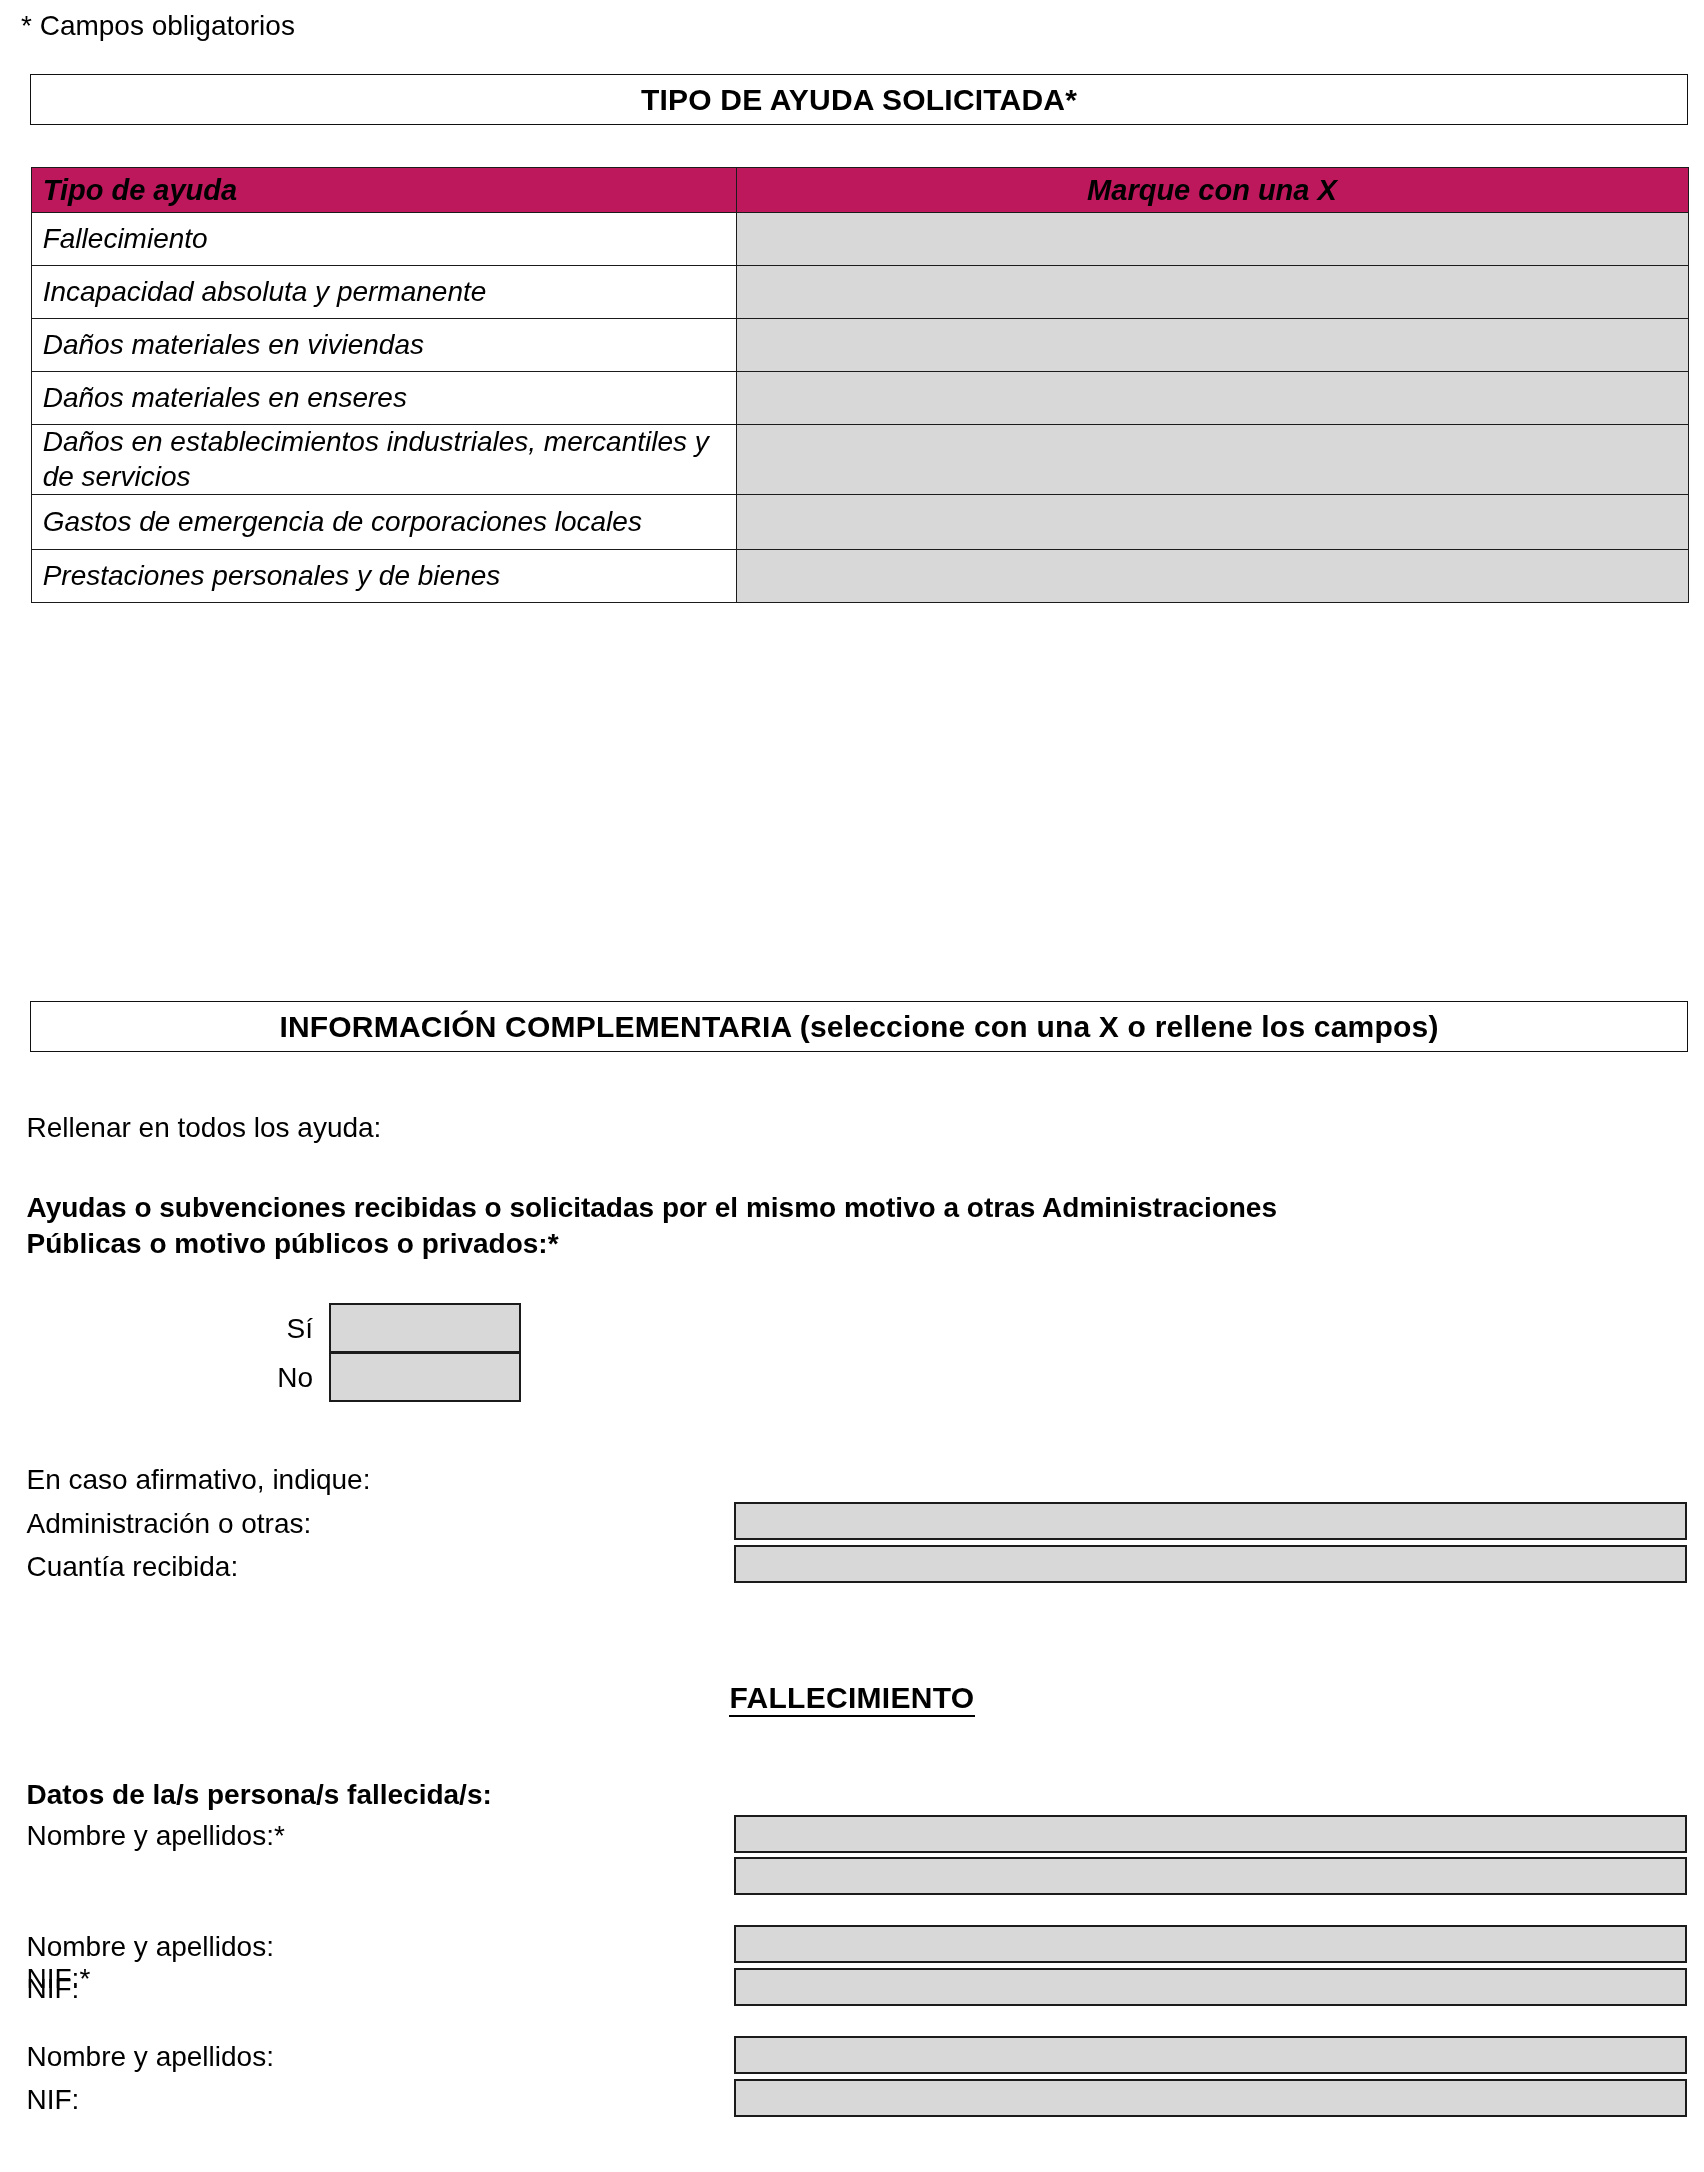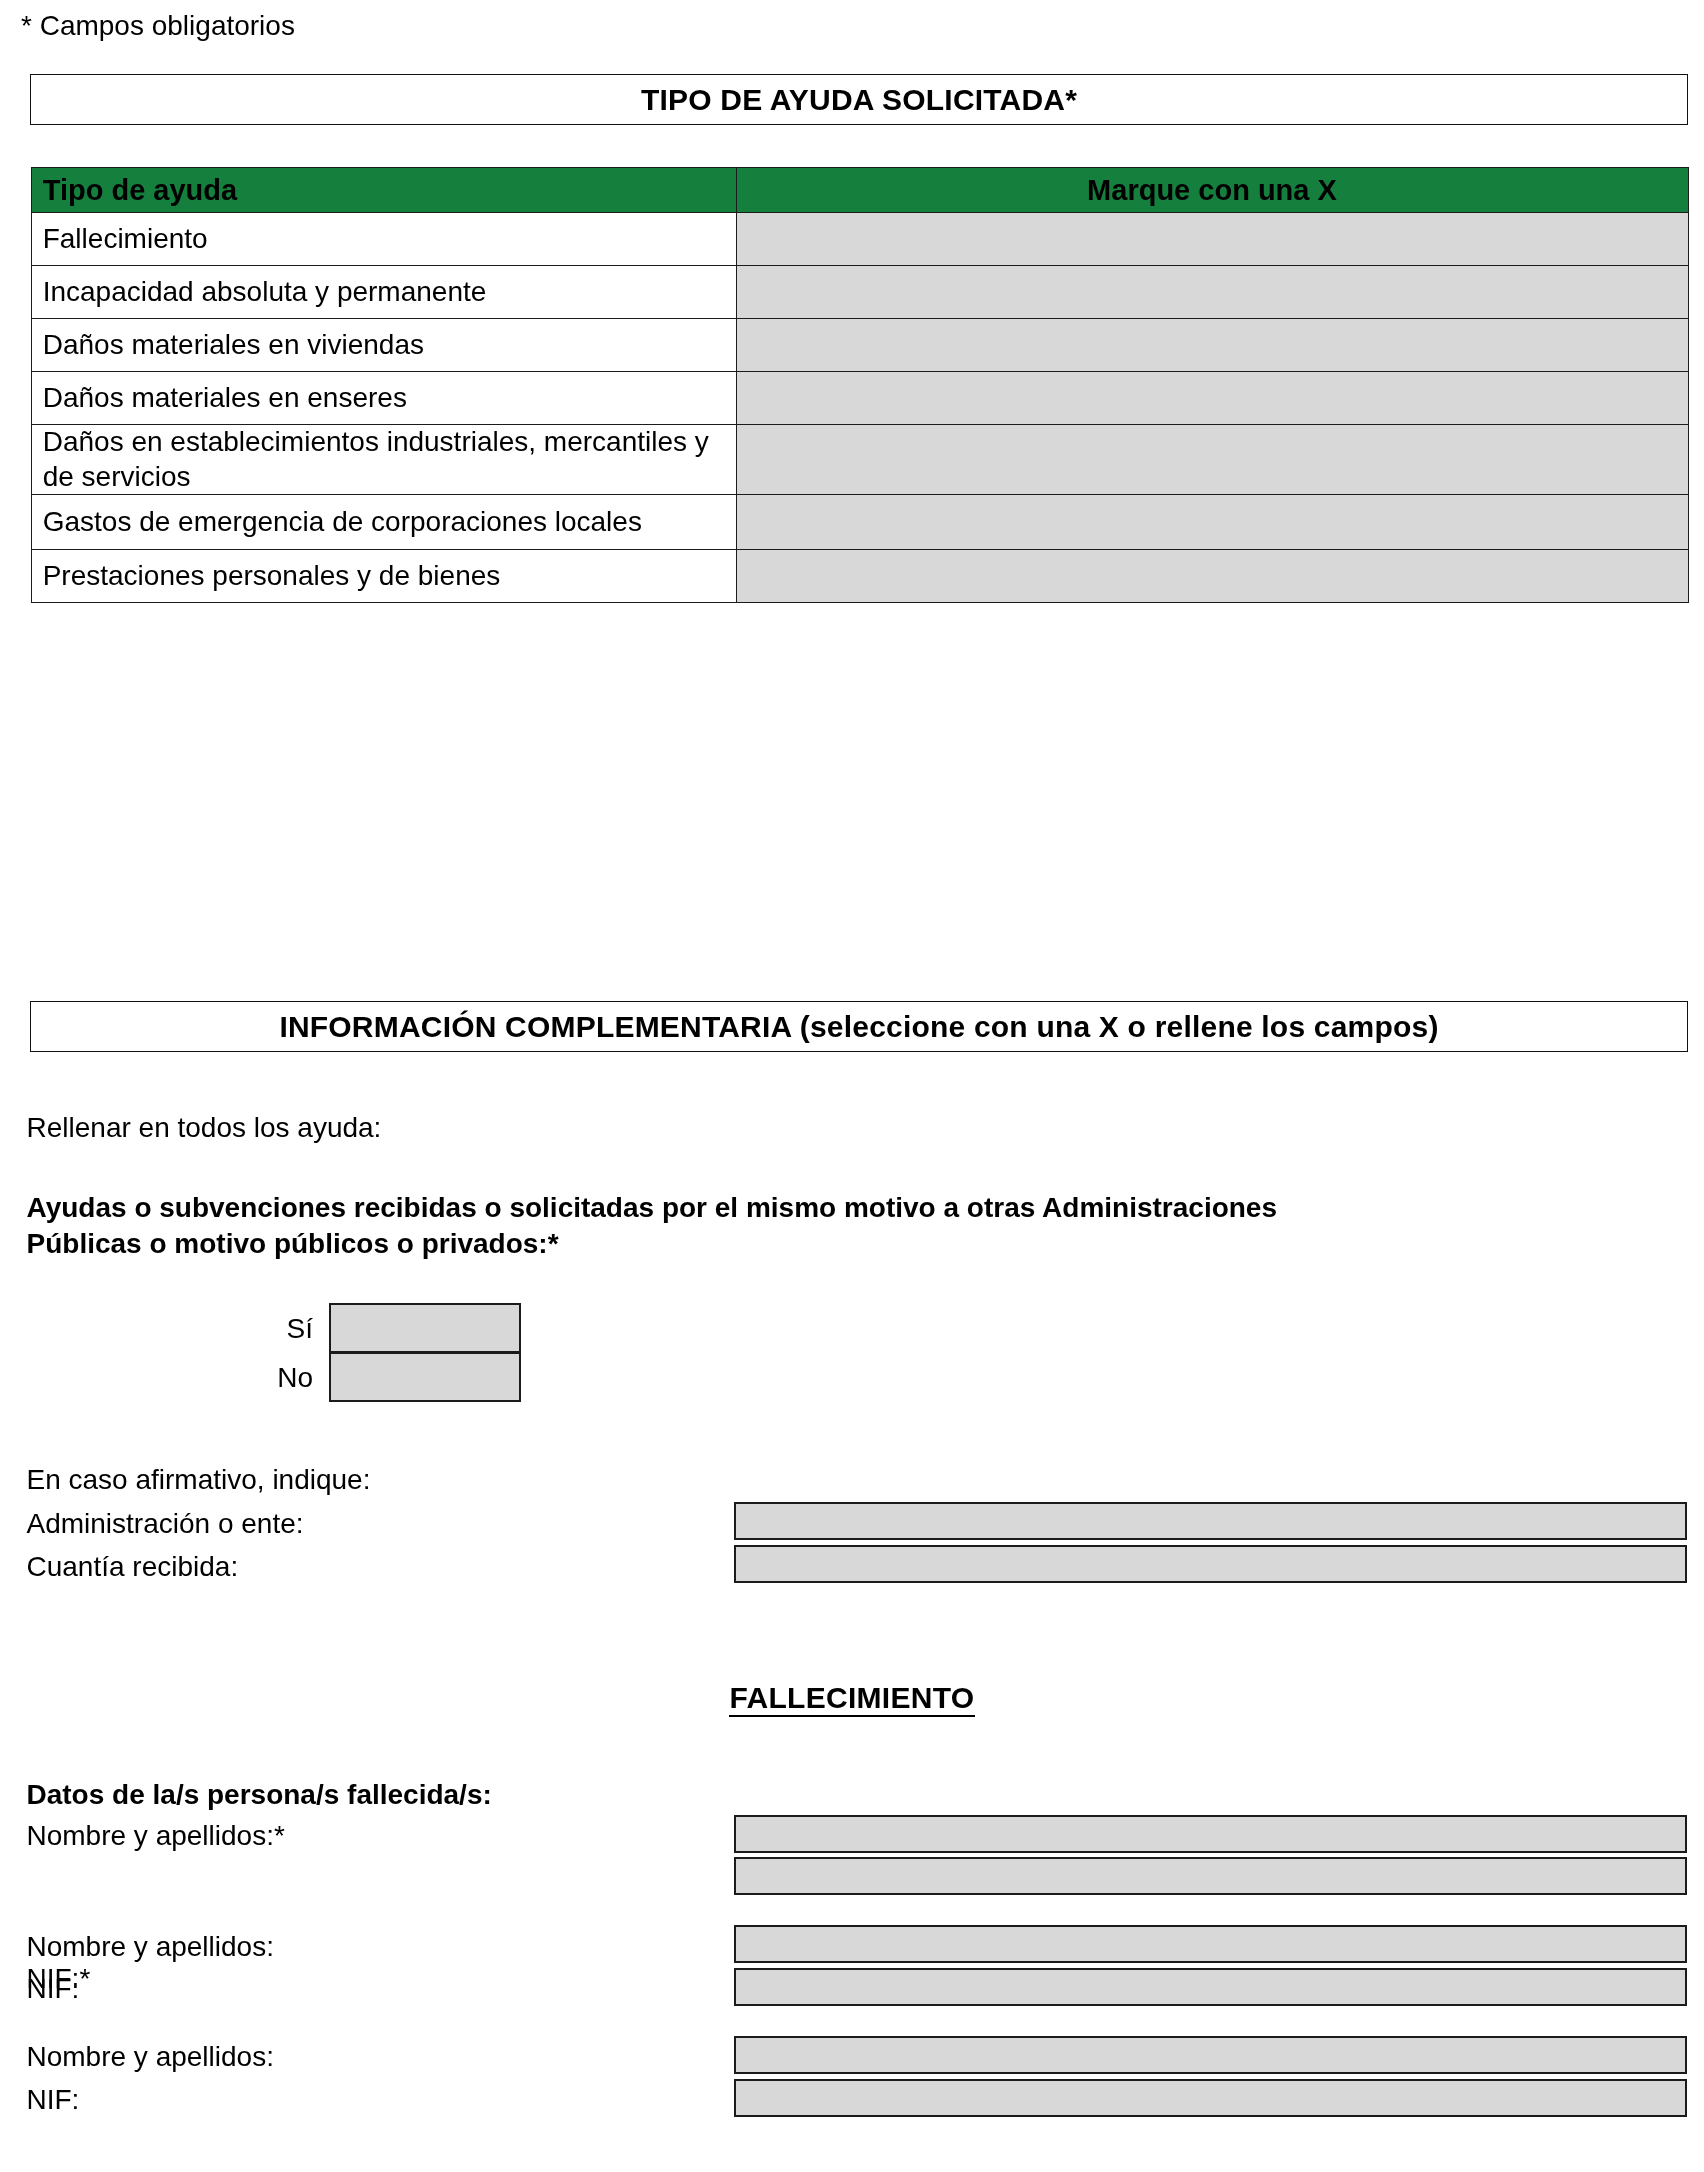--- a/index.html
+++ b/index.html
@@ -51,21 +51,22 @@
   }
 
   
   #aid-table {
     position: absolute;
     left: 30.5px;
     top: 167px;
     width: 1657px;
     border-collapse: collapse;
     table-layout: fixed;
-    background: #15803d;
+    background: #be185d;
+    font-style: italic;
   }
   #aid-table col.c1 { width: 705px; }
   #aid-table col.c2 { width: 952px; }
   #aid-table th,
   #aid-table td {
     border: 1.6px solid #1b1b1b;
     padding: 0;
     vertical-align: middle;
     box-sizing: border-box;
   }
@@ -183,21 +184,21 @@
   <div class="abs txt bold" style="left:26.5px; top:1226px;">Públicas o motivo públicos o privados:*</div>
 
   <div class="abs txt" style="left:257px; top:1311px; width:56px; text-align:right;">Sí</div>
   <div class="abs txt" style="left:257px; top:1360px; width:56px; text-align:right;">No</div>
 
   <div class="field" style="left:329px; top:1303px; width:192px; height:50px;"></div>
   <div class="field" style="left:329px; top:1352px; width:192px; height:50px;"></div>
 
   <div class="abs txt" style="left:26.5px; top:1462px;">En caso afirmativo, indique:</div>
 
-  <div class="abs txt" style="left:26.5px; top:1506px;">Administración o ente:</div>
+  <div class="abs txt" style="left:26.5px; top:1506px;">Administración o otras:</div>
   <div class="field" style="left:734px; top:1502px; width:953px; height:38px;"></div>
 
   <div class="abs txt" style="left:26.5px; top:1549px;">Cuantía recibida:</div>
   <div class="field" style="left:734px; top:1545px; width:953px; height:38px;"></div>
 
   <div id="fallecimiento-heading">
     <span>FALLECIMIENTO</span>
   </div>
 
   <div class="abs txt bold" style="left:26.5px; top:1777px;">Datos de la/s persona/s fallecida/s:</div>

